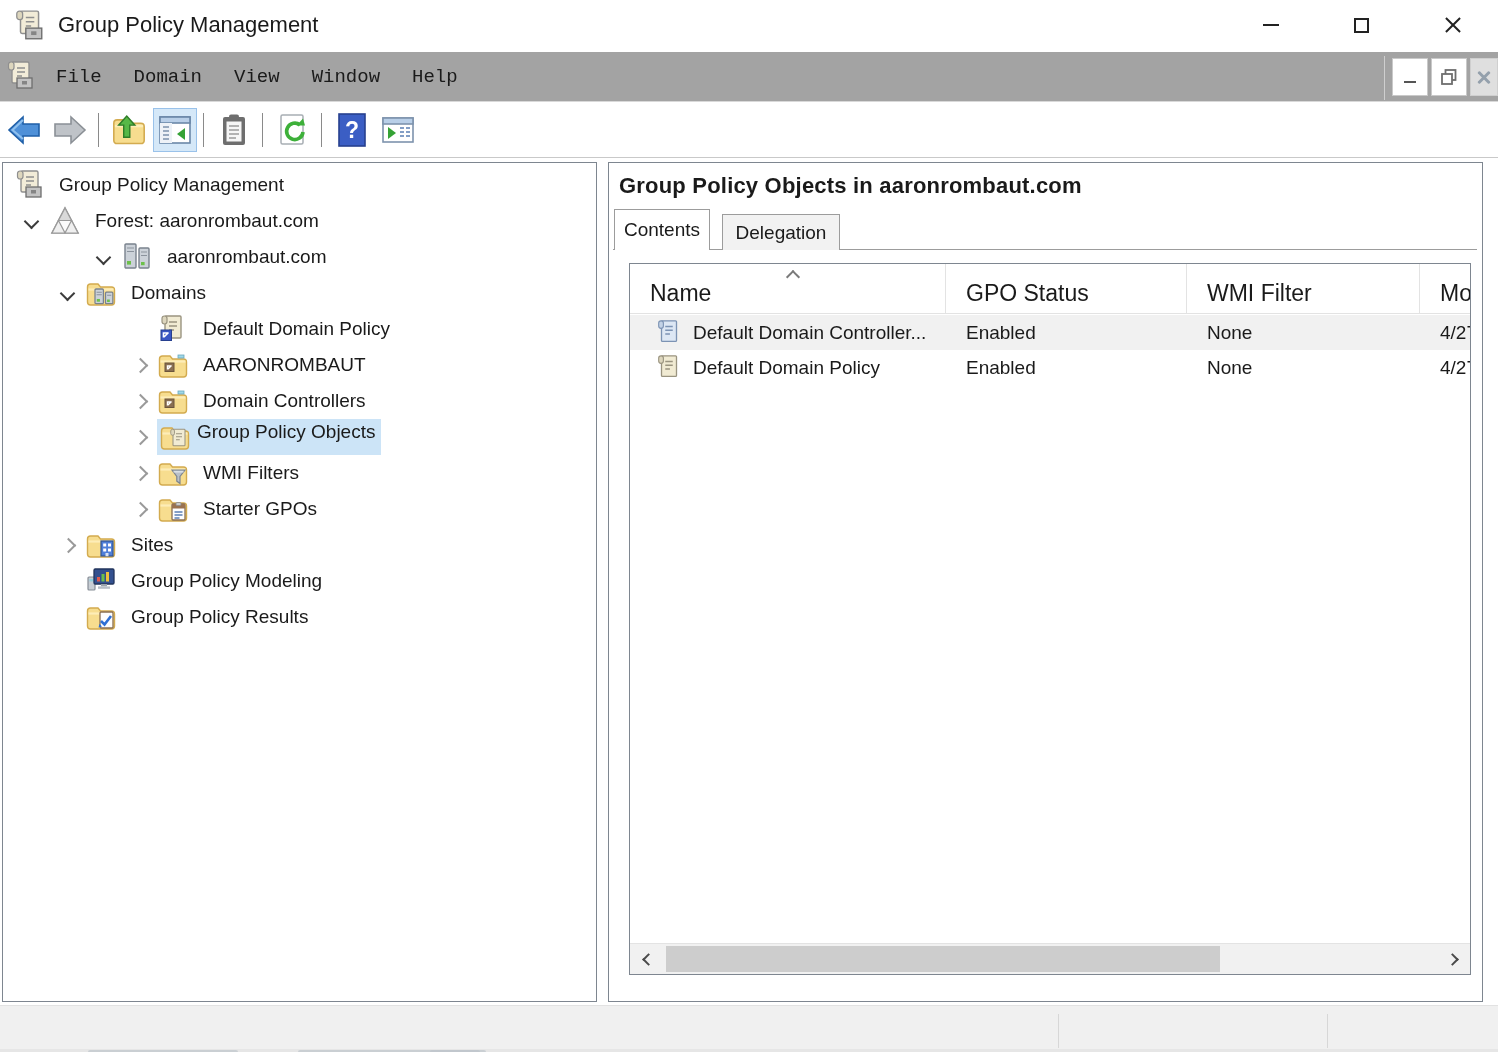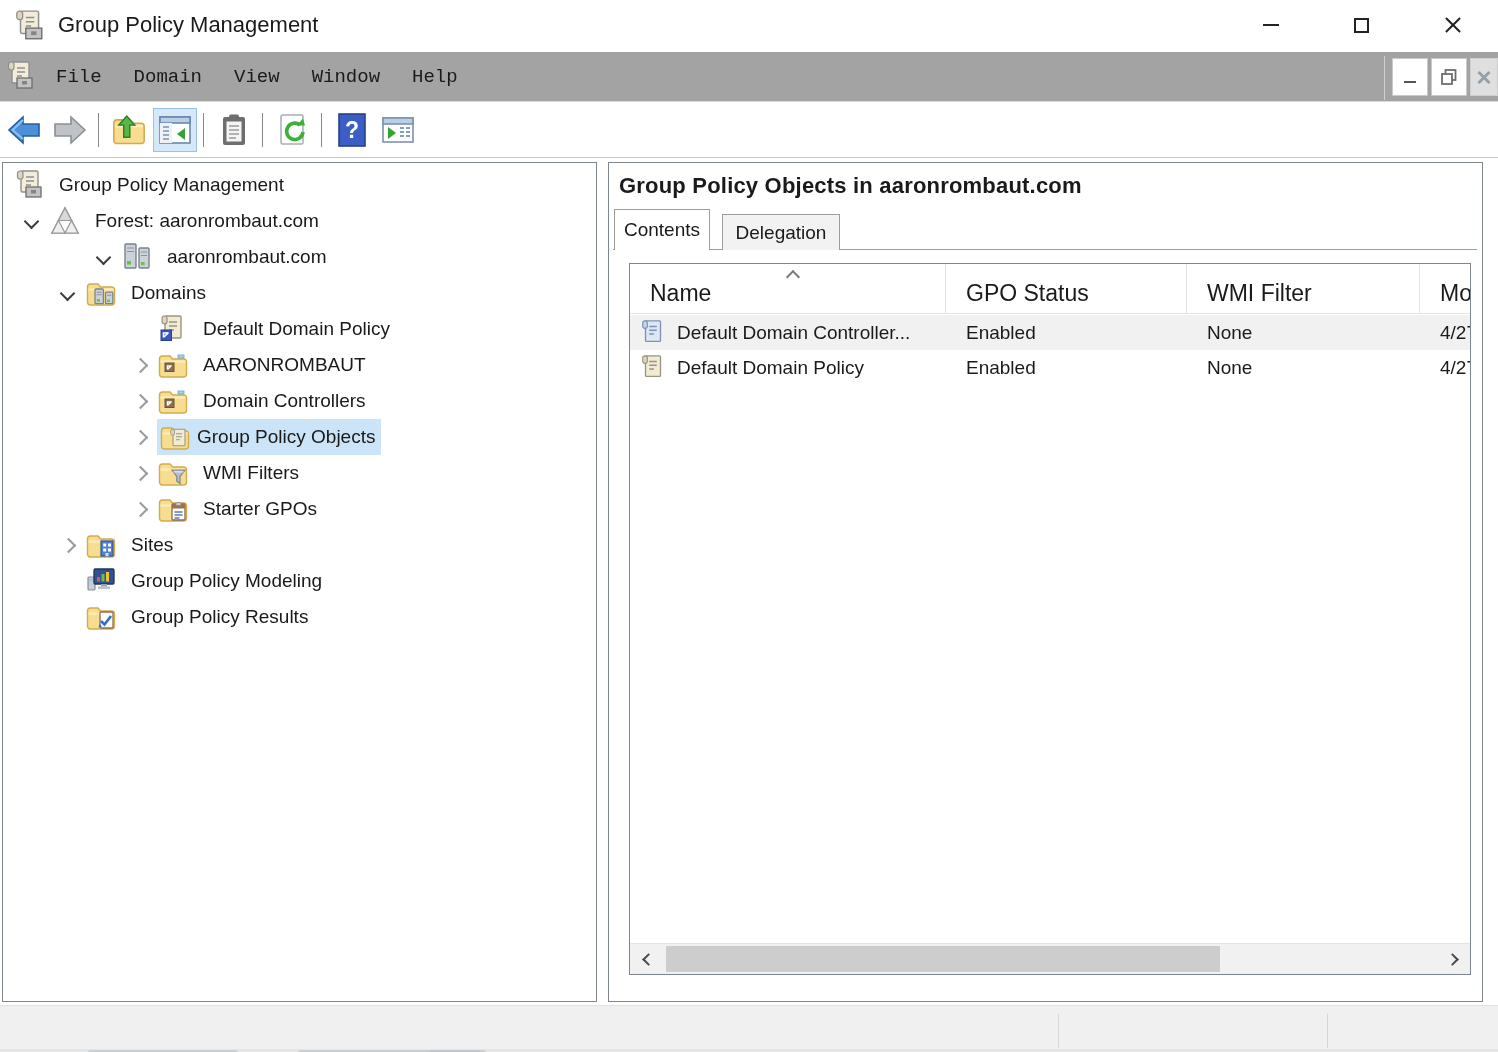--- a/index.html
+++ b/index.html
@@ -48,21 +48,21 @@
   .tree { padding-top:4px; }
   .trow { display:flex; align-items:center; height:36px; font-size:19px; white-space:nowrap; cursor:default; }
   .chev { width:34px; height:36px; position:relative; flex:0 0 34px; }
   .chev.exp::before { content:""; position:absolute; left:11px; top:13px; width:9px; height:9px;
      border-right:2px solid #3c3c3c; border-bottom:2px solid #3c3c3c; transform:rotate(45deg); }
   .chev.col::before { content:""; position:absolute; left:12px; top:13px; width:9px; height:9px;
      border-right:2px solid #9a9a9a; border-bottom:2px solid #9a9a9a; transform:rotate(-45deg); }
   .ticon { width:32px; height:32px; flex:0 0 32px; margin-right:8px; }
   .ticon svg { width:32px; height:32px; }
   .tlabel { padding:3px 6px; }
-  .selwrap { display:flex; align-items:center; background:#cce4f7; padding:2px 2px 2px 2px; }
+  .selwrap { display:flex; background:#cce4f7; padding:2px 2px 2px 2px; }
   .selwrap .ticon { margin-right:6px; }
   .p-root { padding-left:10px; } .p-d1 { padding-left:12px; } .p-d2 { padding-left:48px; }
   .p-d3 { padding-left:84px; } .p-d4 { padding-left:120px; }
 
   
   #pane-heading { position:absolute; left:10px; top:10px; font-size:22px; font-weight:bold; letter-spacing:.2px; }
   .tab { position:absolute; font-size:19px; display:flex; align-items:center; justify-content:center; cursor:default; }
   #tab-contents { left:5px; top:46px; width:96px; height:41px; background:#fff;
      border:1px solid #9c9c9c; border-bottom:none; z-index:2; }
   #tab-delegation { left:113px; top:51px; width:118px; height:36px; background:#f2f2f2;
@@ -74,21 +74,21 @@
   .thead { position:absolute; left:0; top:0; width:100%; height:50px; display:grid;
      grid-template-columns:316px 241px 233px 1fr; border-bottom:1px solid #e3e3e3; background:#fff; }
   .th { position:relative; display:flex; align-items:flex-end; padding:0 0 6px 20px; font-size:23px; border-right:1px solid #e3e3e3; overflow:hidden; cursor:default; }
   .th:last-child { border-right:none; }
   .sort-caret { position:absolute; left:158px; top:8px; width:10px; height:10px;
      border-left:2px solid #7a7a7a; border-top:2px solid #7a7a7a; transform:rotate(45deg); }
   .tbody { position:absolute; left:0; top:51px; width:100%; }
   .trow-data { display:grid; grid-template-columns:316px 241px 233px 1fr; height:35px; align-items:center; font-size:19px; cursor:default; }
   .trow-data.shaded { background:#f1f1f1; }
   .cell { padding-left:20px; white-space:nowrap; overflow:hidden; }
-  .cell-name { display:flex; align-items:center; padding-left:8px; }
+  .cell-name { display:flex; align-items:center; padding-left:24px; }
   .cell-name svg { width:30px; height:30px; margin-right:9px; flex:0 0 30px; }
 
   
   #hscroll { position:absolute; left:0; bottom:0; width:100%; height:31px; background:#f1f1f1; border-top:1px solid #e3e3e3; }
   .hs-arrow { position:absolute; top:0; width:32px; height:30px; display:flex; align-items:center; justify-content:center; }
   #hs-left { left:0; } #hs-right { right:0; }
   .hs-ch { width:9px; height:9px; border-left:2.5px solid #4a4a4a; border-bottom:2.5px solid #4a4a4a; }
   #hs-left .hs-ch { transform:rotate(45deg); margin-left:4px; }
   #hs-right .hs-ch { transform:rotate(225deg); margin-right:4px; }
   #hs-thumb { position:absolute; left:36px; top:2px; width:554px; height:26px; background:#cdcdcd; }

